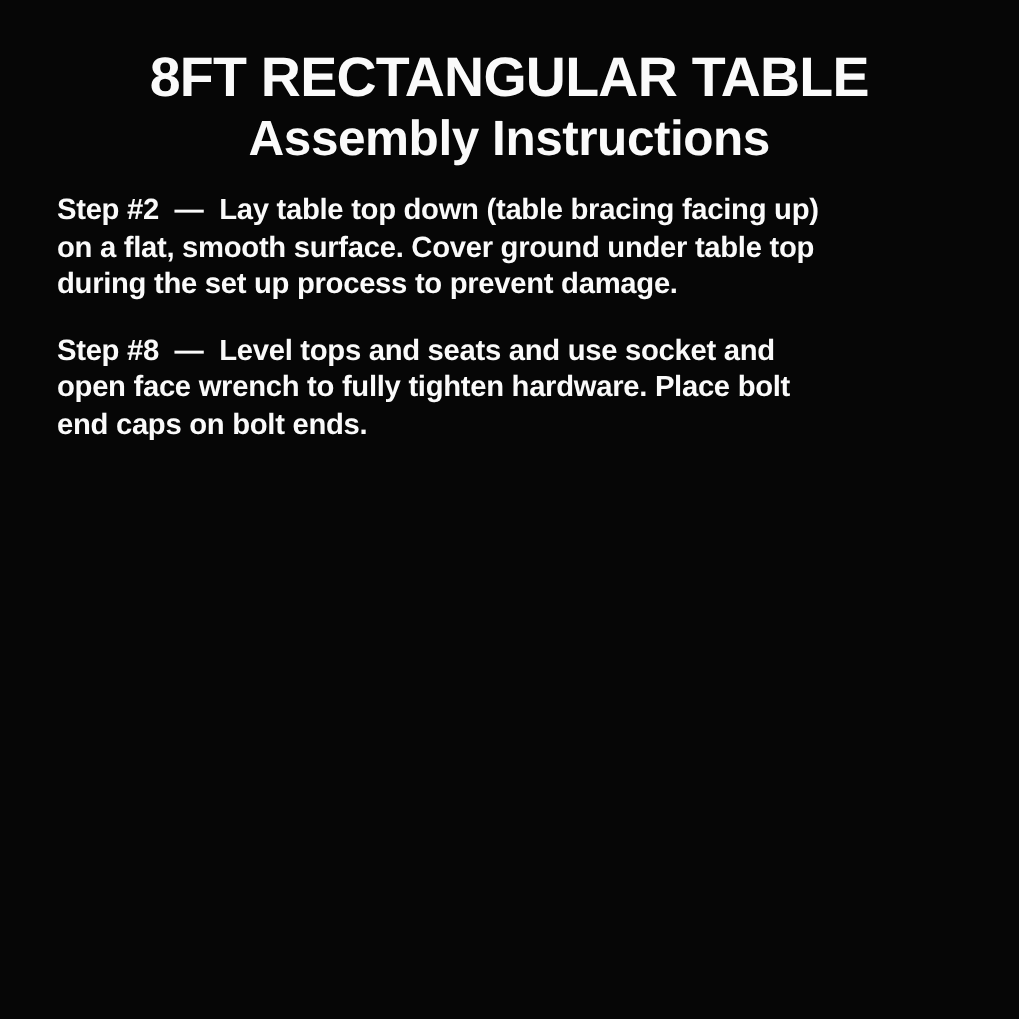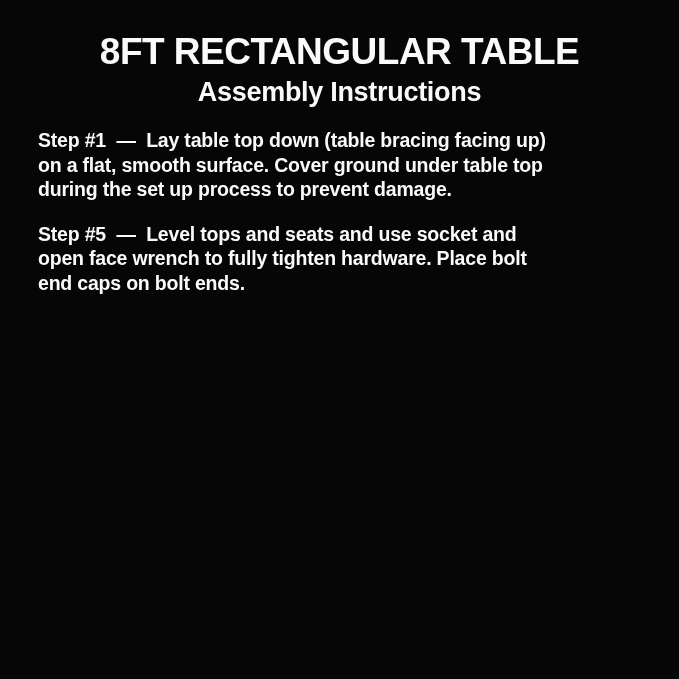--- a/index.html
+++ b/index.html
@@ -26,21 +26,21 @@
     padding-top: 32px;
     text-align: center;
   }
   .title {
     font-size: 37px;
     line-height: 40px;
     letter-spacing: -0.5px;
     margin: 0;
   }
   .subtitle {
-    font-size: 27px;
+    font-size: 33px;
     line-height: 30px;
     letter-spacing: -0.3px;
     margin: 5px 0 0 0;
   }
   .steps {
     margin-top: 21px;
     padding: 0 36px 0 38px;
   }
   .step {
     margin: 0 0 20px 0;
@@ -53,20 +53,20 @@
 </head>
 <body>
 
 <div class="poster">
   <div class="header">
     <h1 class="title">8FT RECTANGULAR TABLE</h1>
     <h2 class="subtitle">Assembly Instructions</h2>
   </div>
 
   <div class="steps">
-    <p class="step">Step #1  —  Lay table top down (table bracing facing up)
+    <p class="step">Step #2  —  Lay table top down (table bracing facing up)
 on a flat, smooth surface. Cover ground under table top
 during the set up process to prevent damage.</p>
-    <p class="step">Step #5  —  Level tops and seats and use socket and
+    <p class="step">Step #8  —  Level tops and seats and use socket and
 open face wrench to fully tighten hardware. Place bolt
 end caps on bolt ends.</p>
   </div>
 </div>
 
 </body></html>

